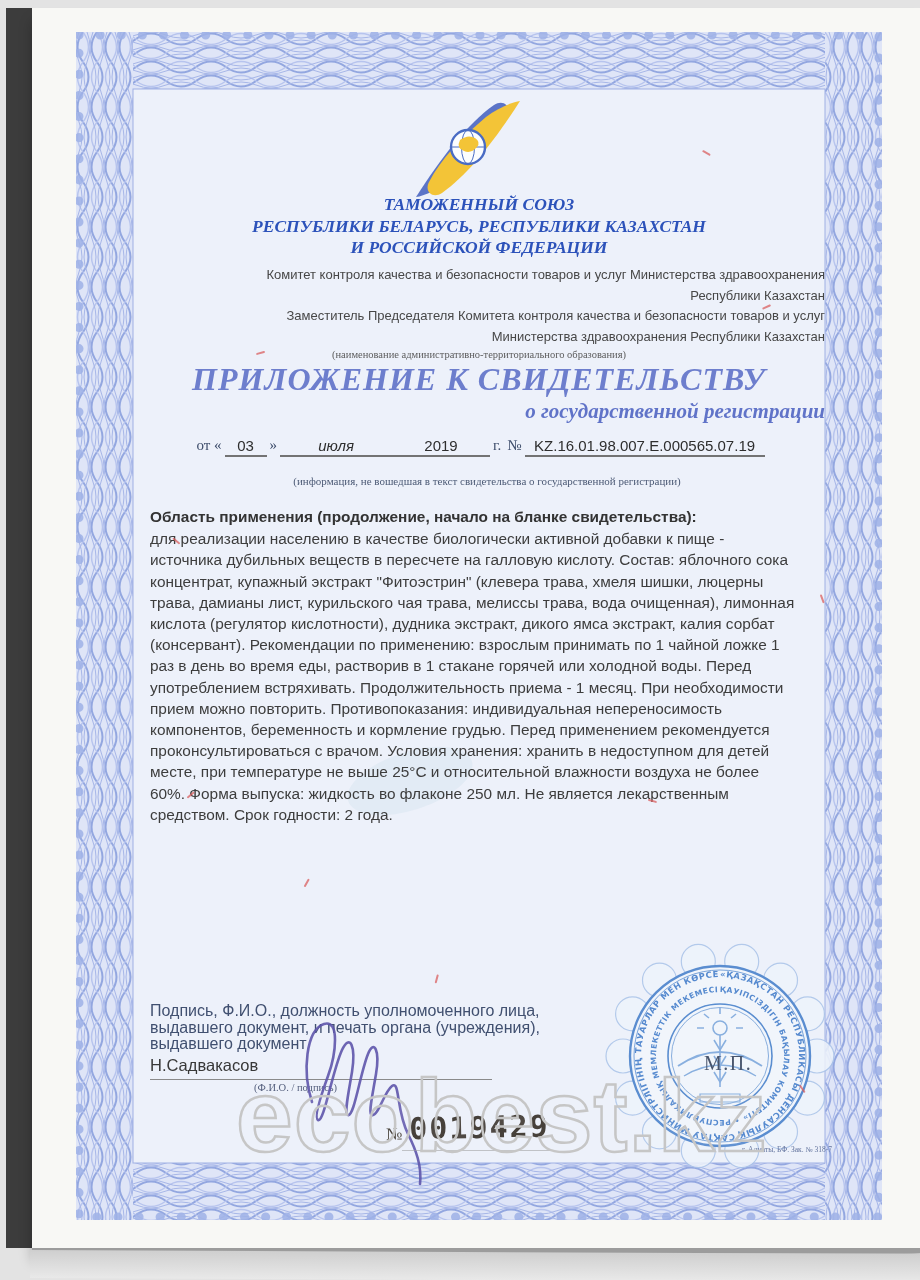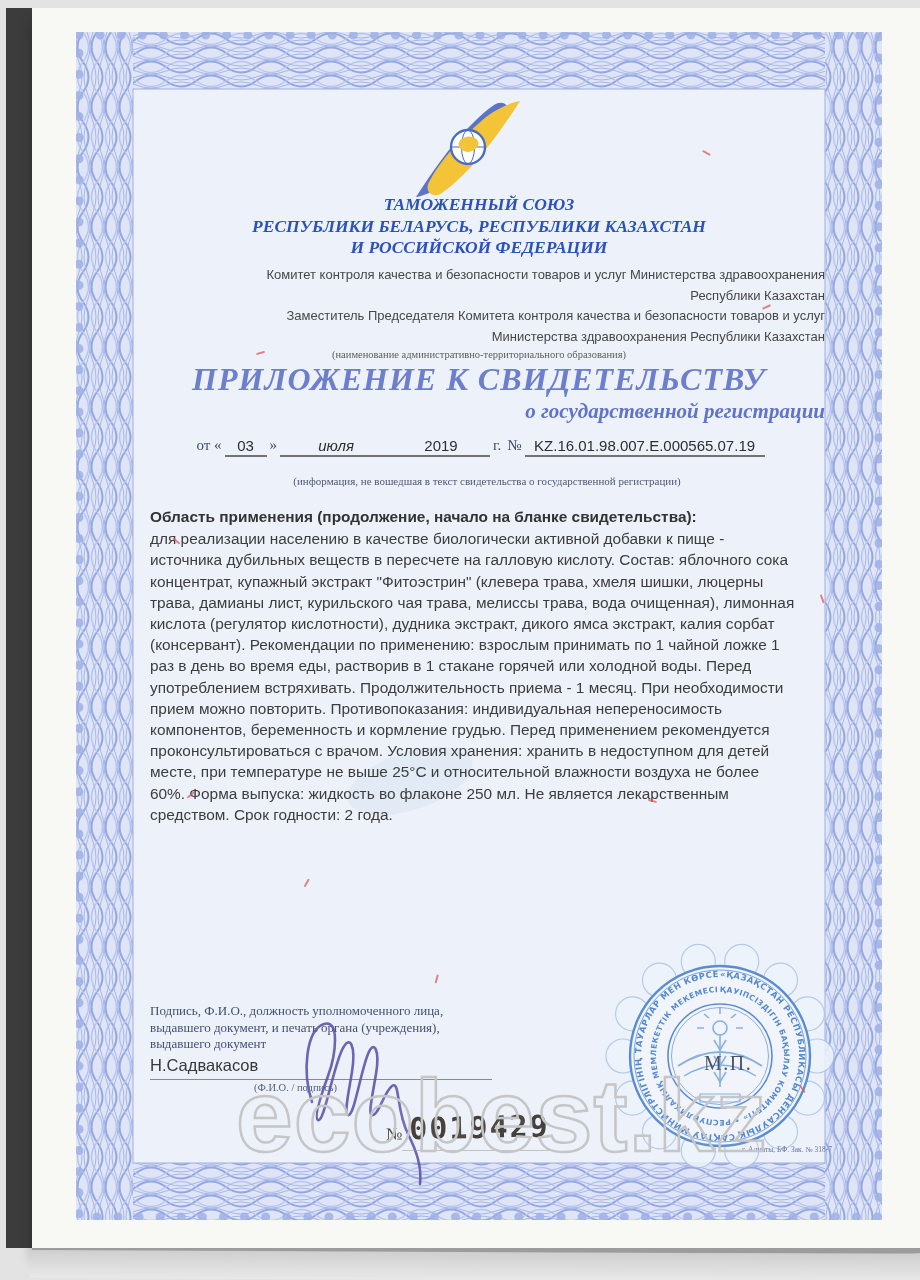--- a/index.html
+++ b/index.html
@@ -31,22 +31,22 @@
     font-family:"Liberation Serif",serif;color:#3e4d6b;font-size:15px;}
   #date-line .val{font-family:"Liberation Sans",sans-serif;color:#2e2e2e;
     border-bottom:2px solid #737373;text-align:center;padding:0 4px 1px 4px;}
   #date-line .lbl{padding:0 3px 2px 3px;}
   #info-caption{left:141px;top:475px;width:692px;text-align:center;
     font-family:"Liberation Serif",serif;color:#4c5a75;font-size:11px;}
   
   #scope{left:150px;top:506px;width:646px;color:#3d3d3d;font-size:15.4px;line-height:21.2px;}
   #scope .hd{font-weight:bold;color:#333;margin-bottom:1px;}
   
-  #sig-caption{left:150px;top:1003px;width:420px;font-family:Liberation Serif, serif;
-    color:#415070;font-size:13px;line-height:16.5px;}
+  #sig-caption{left:150px;top:1003px;width:420px;font-family:Liberation Sans, sans-serif;
+    color:#415070;font-size:16px;line-height:16.5px;}
   #sig-name{left:150px;top:1056px;font-size:16.5px;color:#383838;}
   #sig-line{left:150px;top:1079px;width:342px;height:0;border-top:1px solid #8a8a8a;}
   #sig-name-caption{left:208px;top:1082px;font-family:"Liberation Serif",serif;
     color:#55607e;font-size:10.5px;margin-left:46px;}
   #autograph{left:282px;top:1000px;}
   
   #stamp{left:600px;top:936px;opacity:.93;}
   
   #serial{left:386px;top:1110px;display:flex;align-items:baseline;transform:rotate(-1.2deg);}
   #serial .no{font-family:"Liberation Serif",serif;font-size:17px;color:#4a443c;margin-right:7px;}

